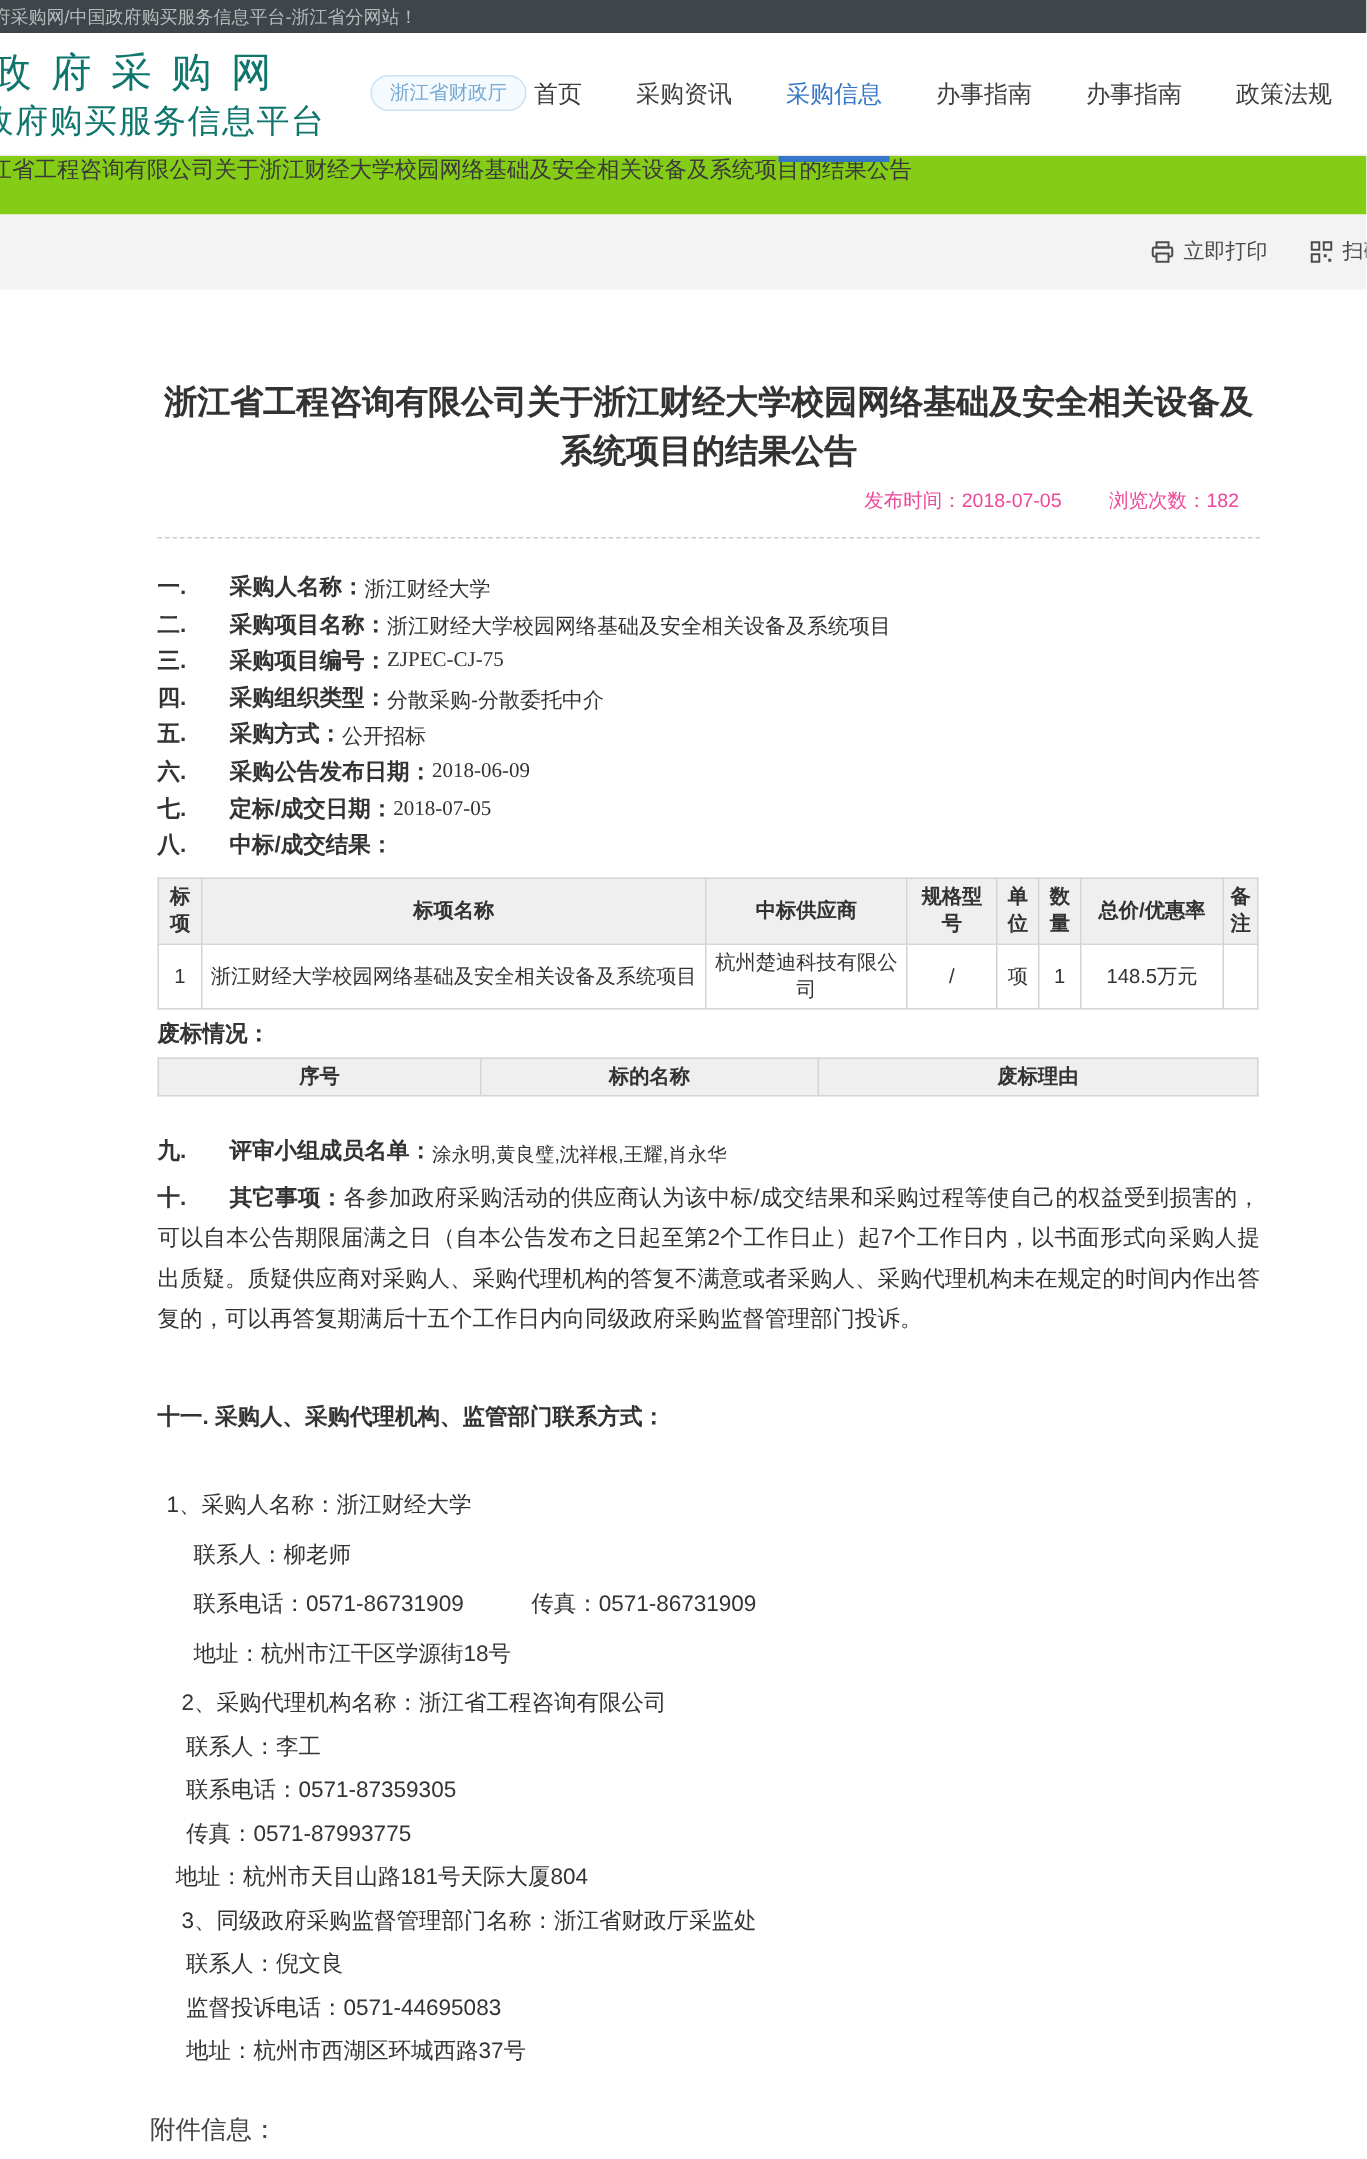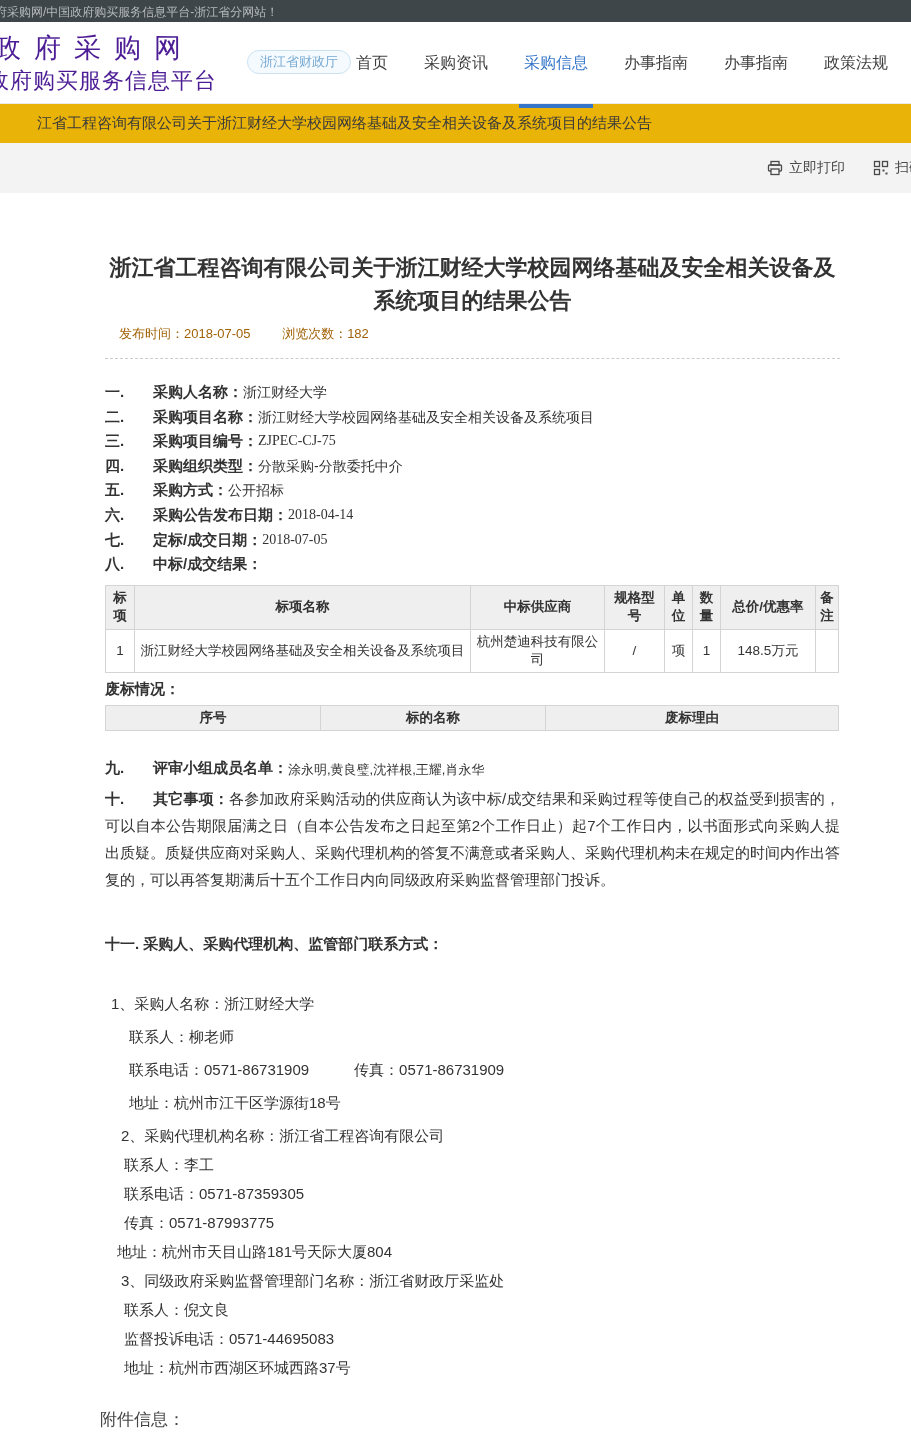--- a/index.html
+++ b/index.html
@@ -5,44 +5,44 @@
   * { margin:0; padding:0; box-sizing:border-box; }
   html,body { background:#fff; font-family:"Liberation Sans","DejaVu Sans",sans-serif; color:#333; }
   body { width:911px; height:1439px; overflow:hidden; position:relative; }
 
   
   .topbar { height:22px; background:#3f464a; line-height:22px; overflow:hidden; }
   .topbar span { color:#b6bbbe; font-size:12px; margin-left:-5px; white-space:nowrap; display:inline-block; }
 
   
   .header { height:82px; position:relative; border-bottom:1px solid #ececec; background:#fff; }
-  .logo { position:absolute; left:0; top:8px; overflow:hidden; width:240px; color:#4c1d95; }
+  .logo { position:absolute; left:0; top:8px; overflow:hidden; width:240px; color:#0f766e; }
   .logo .l1 { font-size:27px; letter-spacing:13px; white-space:nowrap; margin-left:-6px; font-weight:500; }
   .logo .l2 { font-size:22px; letter-spacing:1px; white-space:nowrap; margin-left:-13px; font-weight:500; }
   .badge { position:absolute; left:247px; top:28px; font-size:13px; color:#77a9d2; background:#f4fafe;
            border:1px solid #cbe2f2; border-radius:12px; padding:2px 12px; white-space:nowrap; }
   .nav { position:absolute; right:18px; top:0; height:86px; display:flex; align-items:stretch; gap:26px; }
   .nav .item { display:flex; align-items:center; font-size:16px; color:#3f3f3f; padding:0 5px;
                border-bottom:4px solid transparent; cursor:pointer; }
   .nav .item.active { color:#3576c8; border-bottom-color:#3576c8; }
 
   
-  .doc-title-row { height:39px; display:flex; align-items:center; background:#eab308;padding-left:44px; }
+  .doc-title-row { height:39px; display:flex; align-items:flex-start; background:#84cc16; }
   .doc-title-row span { font-size:15px; color:#3a3a3a; white-space:nowrap; margin-left:-7px; }
 
   
   .graybar { height:50px; background:#f3f3f3; display:flex; align-items:center; justify-content:flex-end; gap:28px; }
   .tool-btn { display:flex; align-items:center; gap:6px; font-size:14px; color:#4a4a4a; cursor:pointer; white-space:nowrap; }
   .tool-btn.scan { margin-right:-12px; }
   .tool-btn svg { display:block; }
 
   
   .content { margin-left:105px; width:735px; }
   .article-title { margin-top:58px; font-size:22px; line-height:33px; font-weight:bold; text-align:center; color:#333; }
-  .meta { margin-top:8px; text-align:left; font-size:13px; color:#a16207; }
+  .meta { margin-top:8px; text-align:right; font-size:13px; color:#ec4899; }
   .meta span { margin:0 14px; }
   .dashed { margin-top:15px; border:none; border-bottom:1px dashed #cbcbcb; }
 
   .info-list { margin-top:21px; }
   .info-row { display:flex; line-height:24.6px; font-size:15px; }
   .info-row .num { width:48px; font-weight:bold; flex:0 0 48px; }
   .info-row .lbl { font-weight:bold; }
   .info-row .val { font-size:14px; }
   .info-row .val.latin { font-family:"Liberation Serif","DejaVu Serif",serif; font-size:14px; }
 
@@ -164,21 +164,21 @@
       <span class="val">分散采购-分散委托中介</span>
     </div>
     <div class="info-row">
       <span class="num">五.</span>
       <span class="lbl">采购方式：</span>
       <span class="val">公开招标</span>
     </div>
     <div class="info-row">
       <span class="num">六.</span>
       <span class="lbl">采购公告发布日期：</span>
-      <span class="val latin">2018-04-14</span>
+      <span class="val latin">2018-06-09</span>
     </div>
     <div class="info-row">
       <span class="num">七.</span>
       <span class="lbl">定标/成交日期：</span>
       <span class="val latin">2018-07-05</span>
     </div>
     <div class="info-row">
       <span class="num">八.</span>
       <span class="lbl">中标/成交结果：</span>
       <span class="val"></span>

